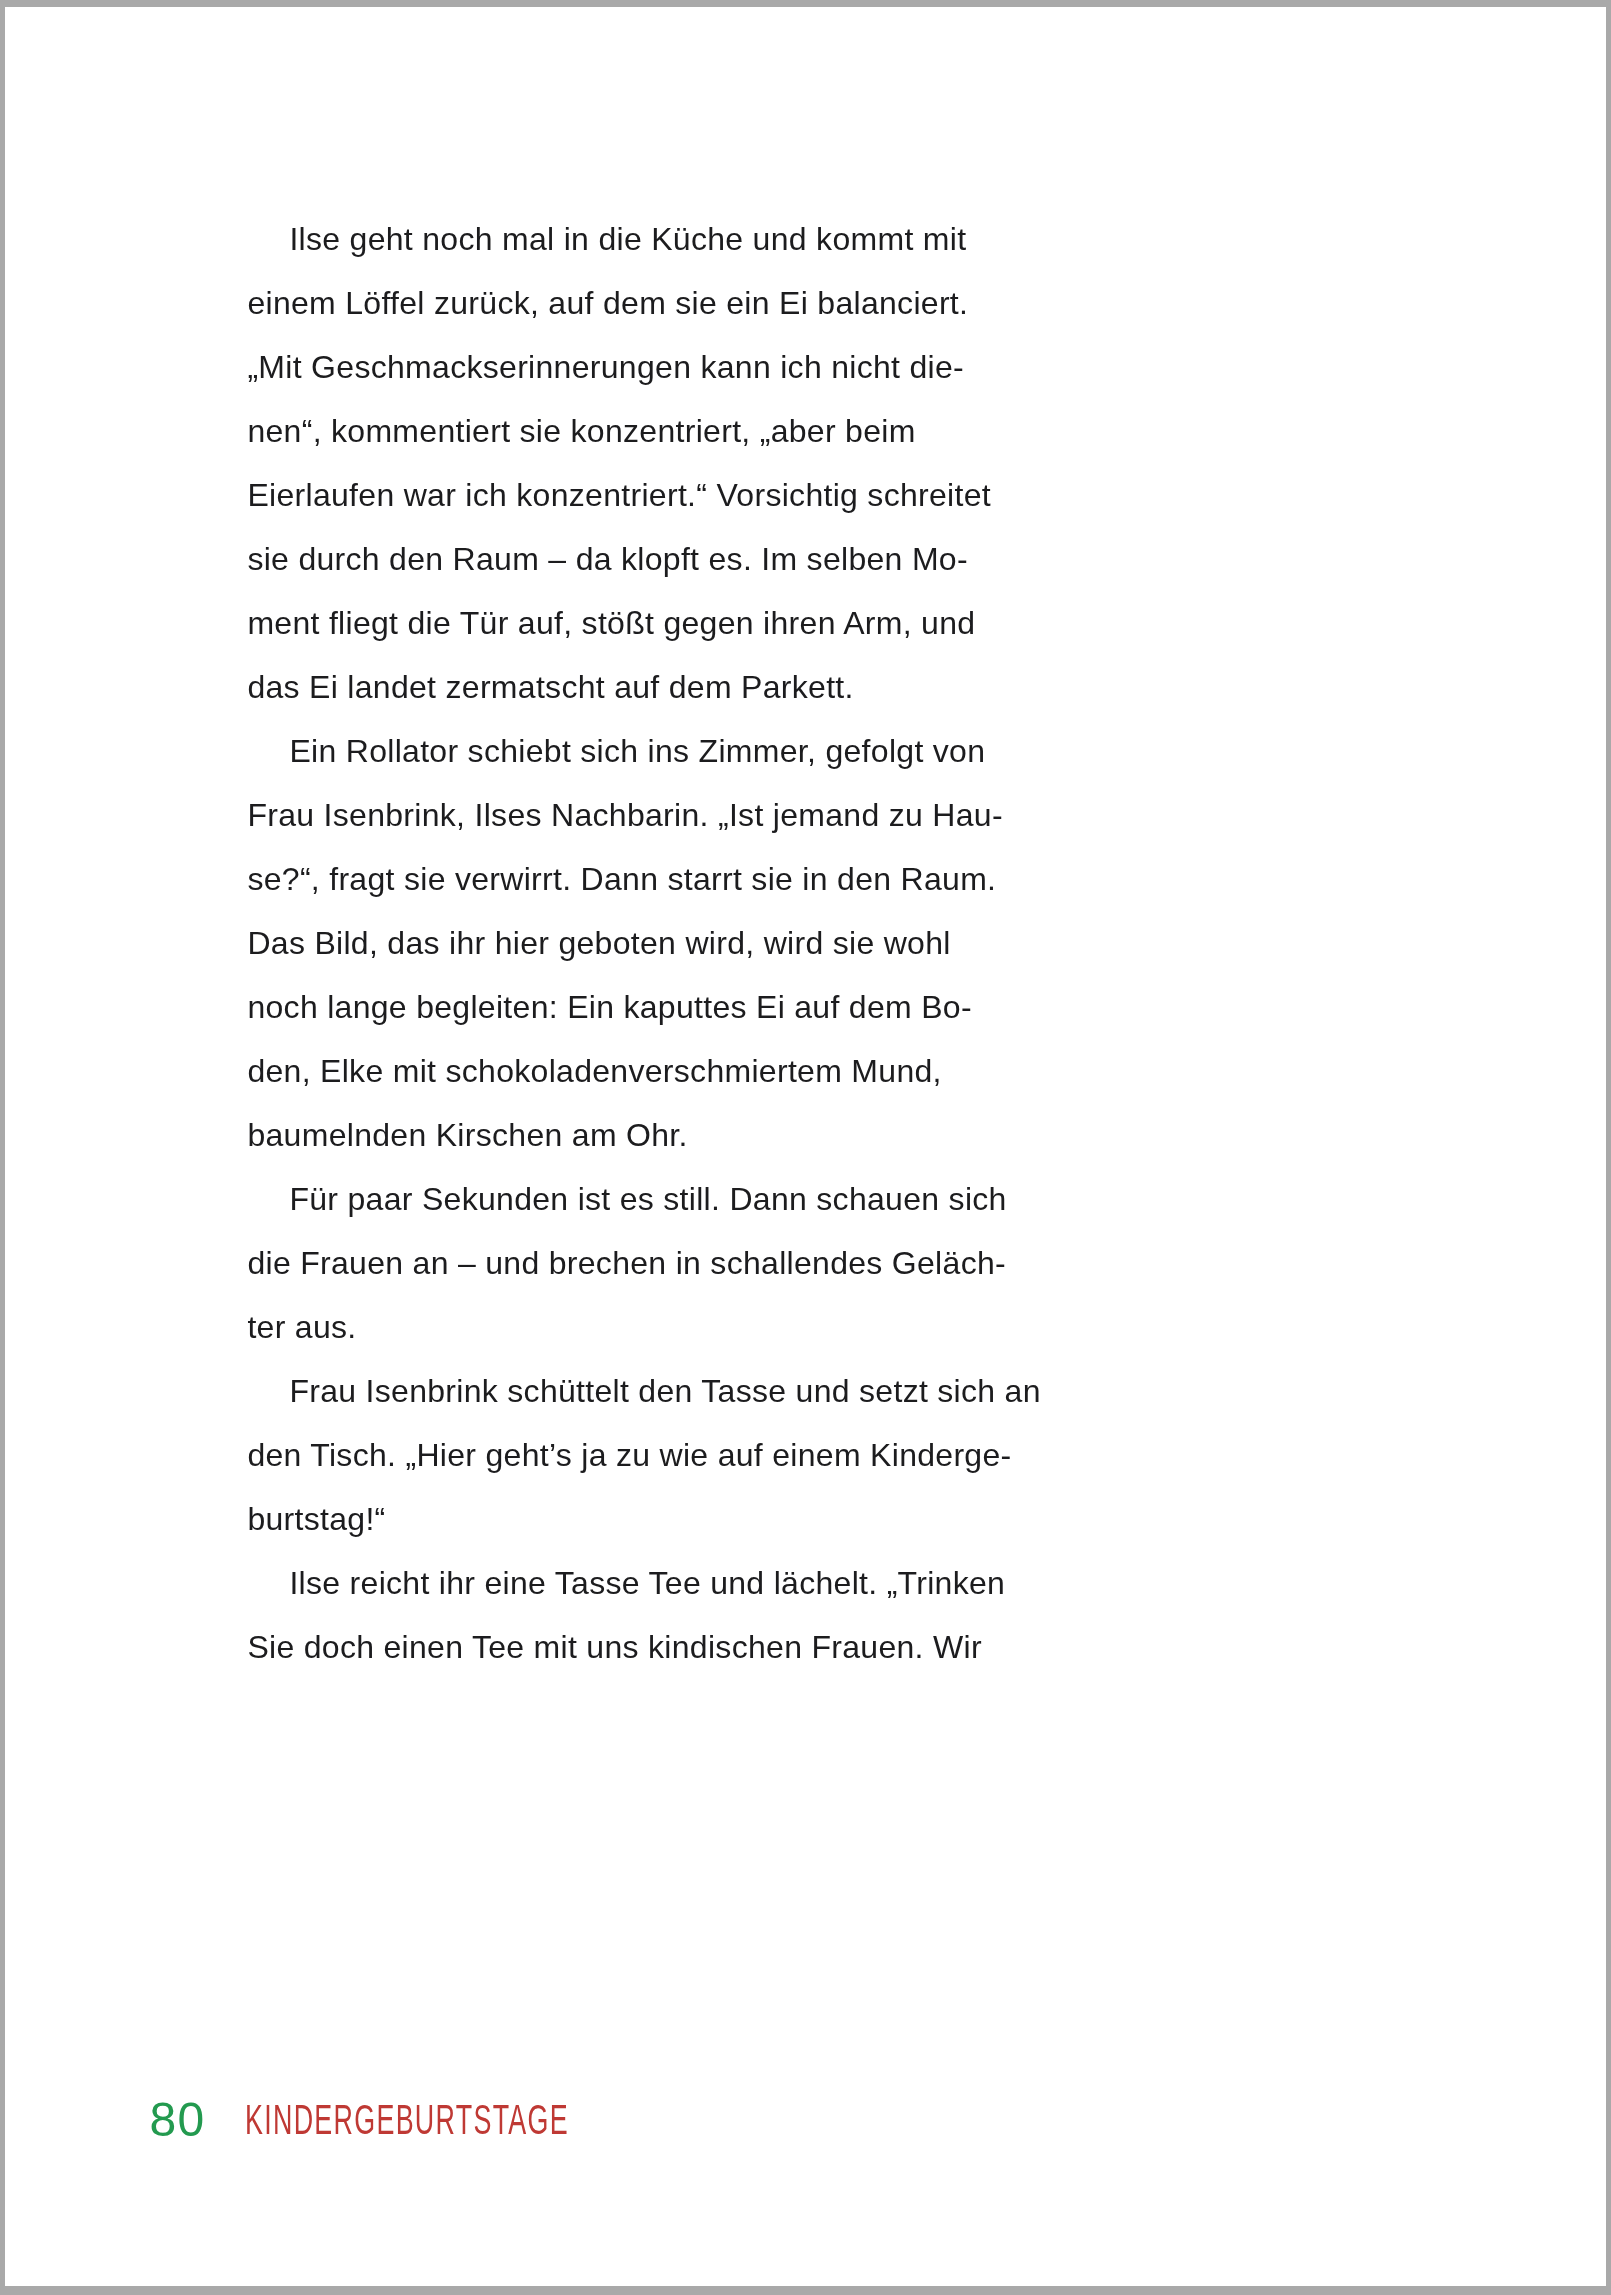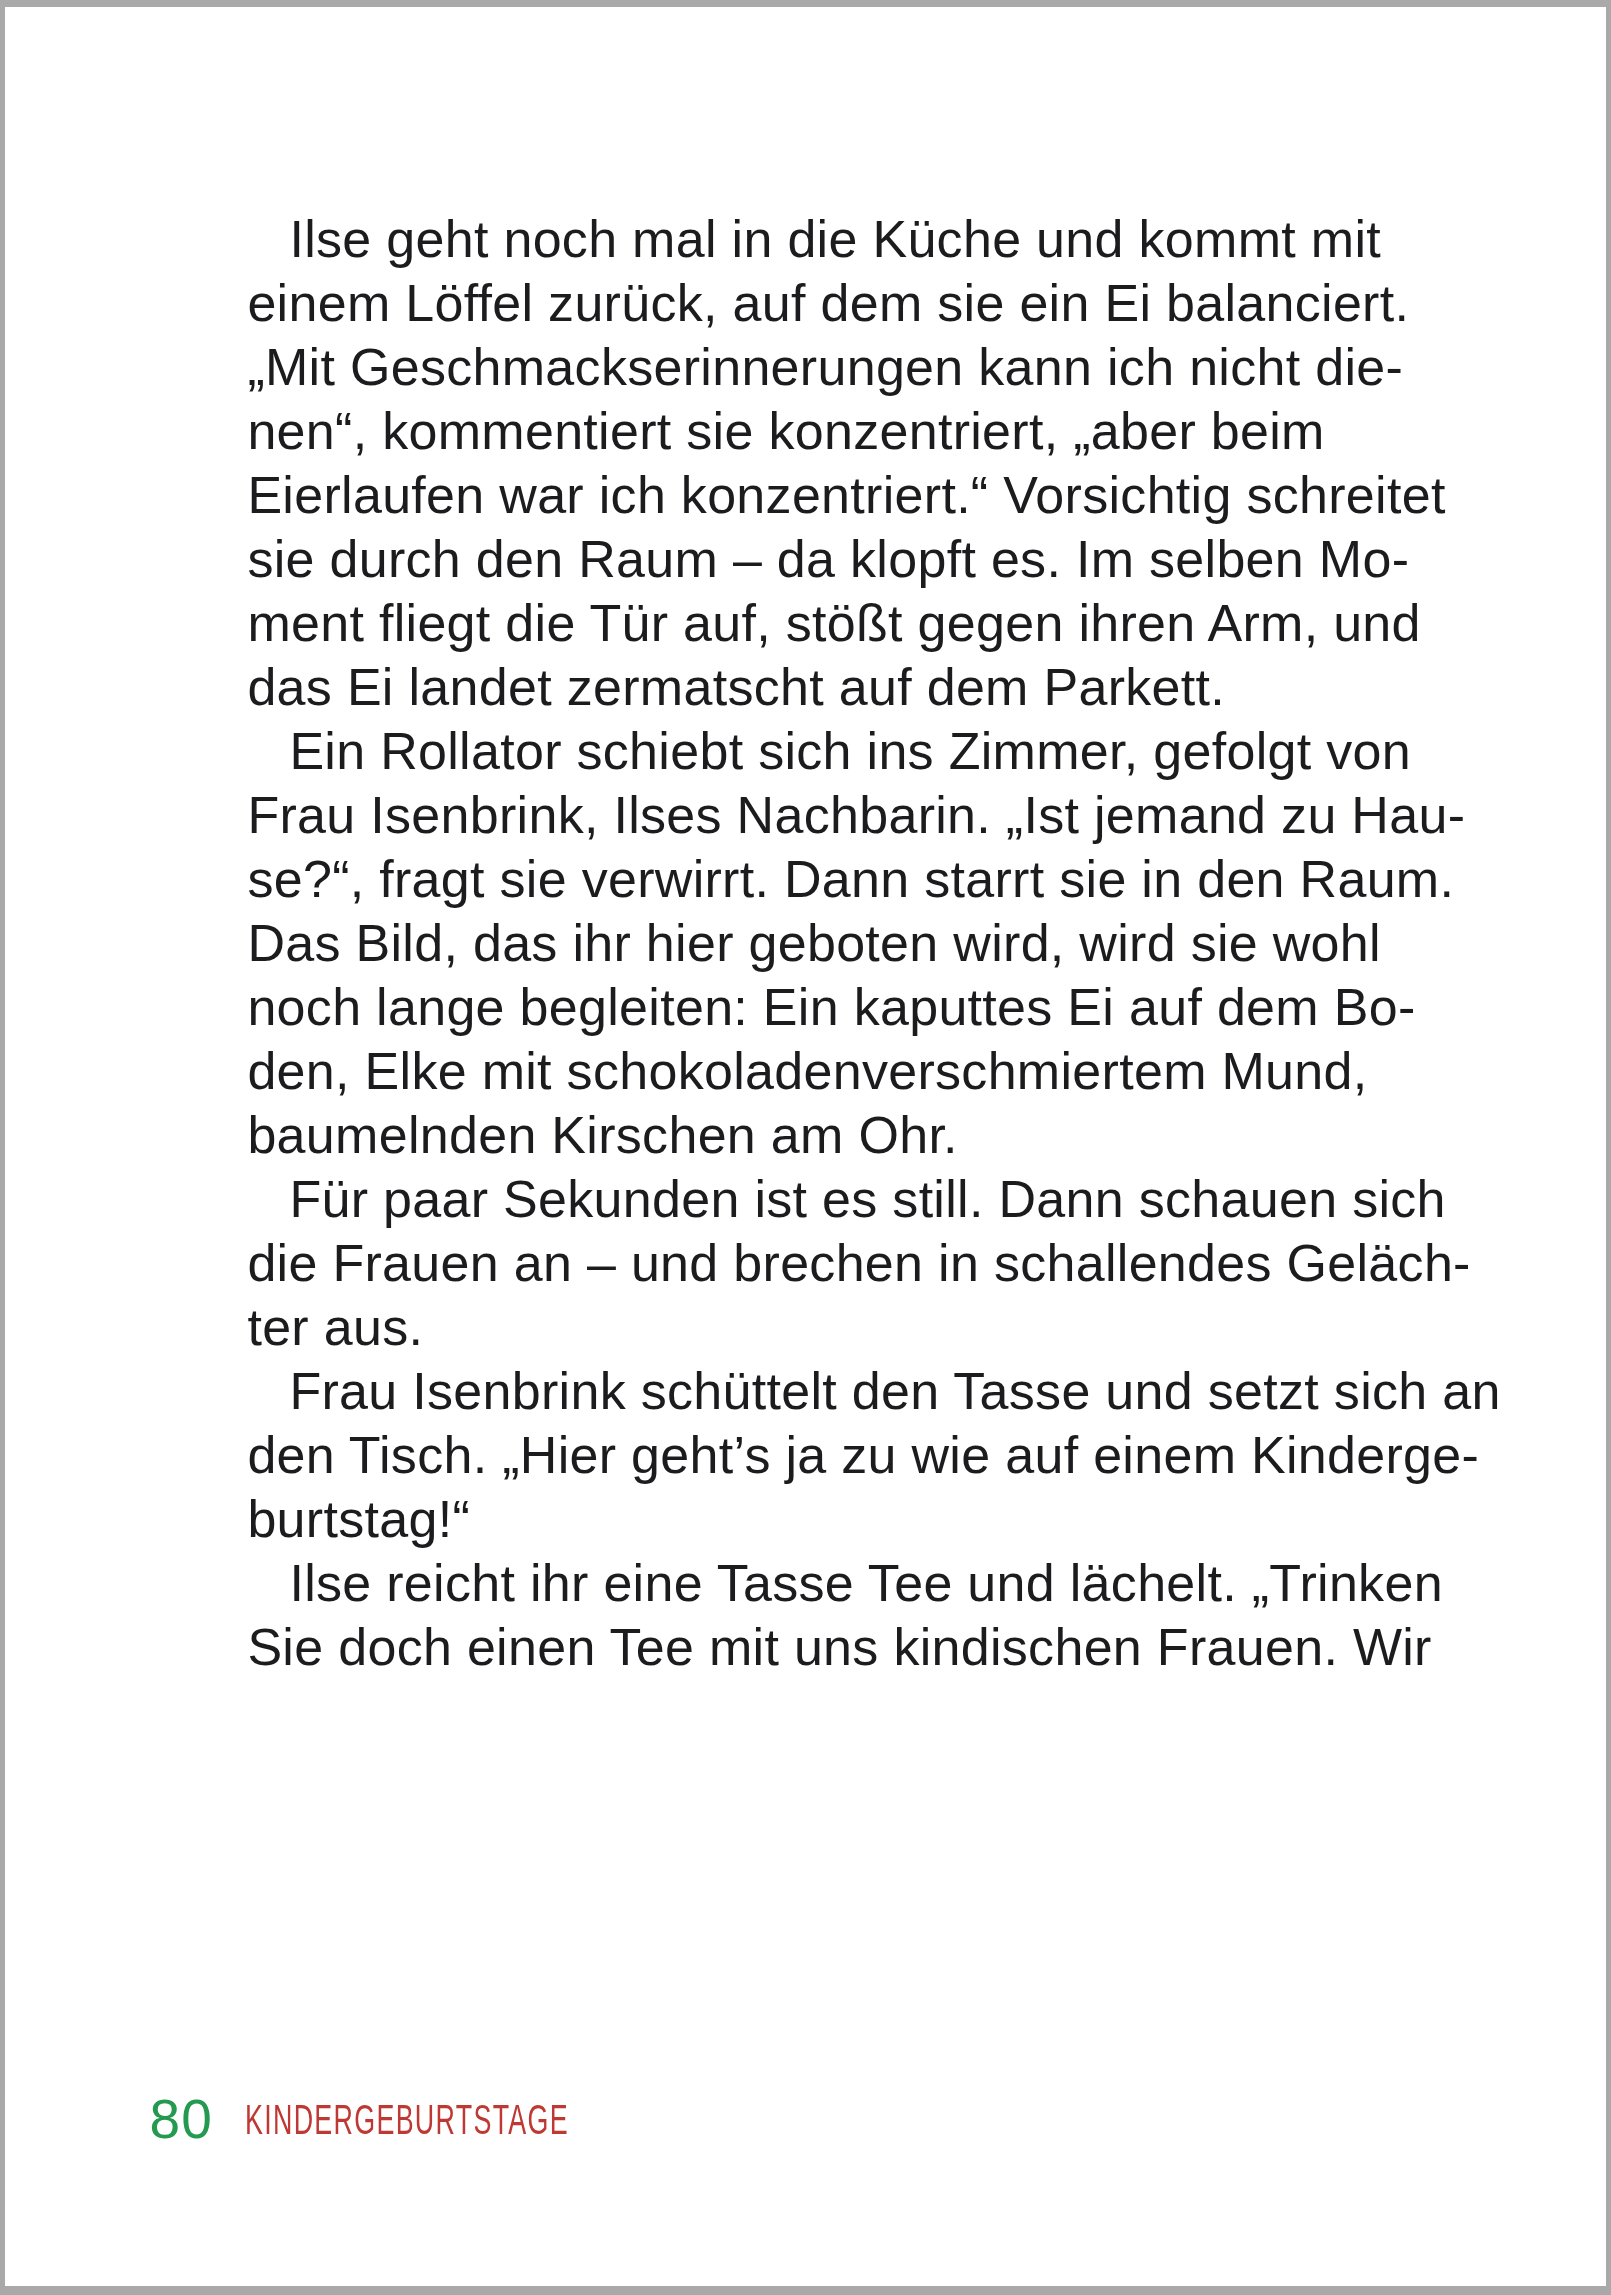--- a/index.html
+++ b/index.html
@@ -22,36 +22,36 @@
     left:5.4px;top:6.7px;right:6px;bottom:8.7px;
     background:var(--paper);
   }
   .text-block{
     position:absolute;
     left:242px;
     top:200px;
     width:1142px;
   }
   .line{
-    font-size:52px;
+    font-size:32px;
     line-height:64px;
     letter-spacing:0.3px;
     color:var(--text-color);
     white-space:nowrap;
     font-weight:300;
   }
   .line.indent{padding-left:42px;}
   .footer{
     position:absolute;
     left:0;top:2091px;width:100%;height:64px;
   }
   .page-number{
     position:absolute;
     left:144px;top:0;
-    font-size:55px;line-height:43px;
+    font-size:48px;line-height:43px;
     color:var(--green);
     font-weight:400;
     letter-spacing:1.3px;
   }
   .chapter-title{
     position:absolute;
     left:240px;top:1.3px;
     font-size:42px;line-height:42px;
     color:var(--red);
     font-weight:300;

